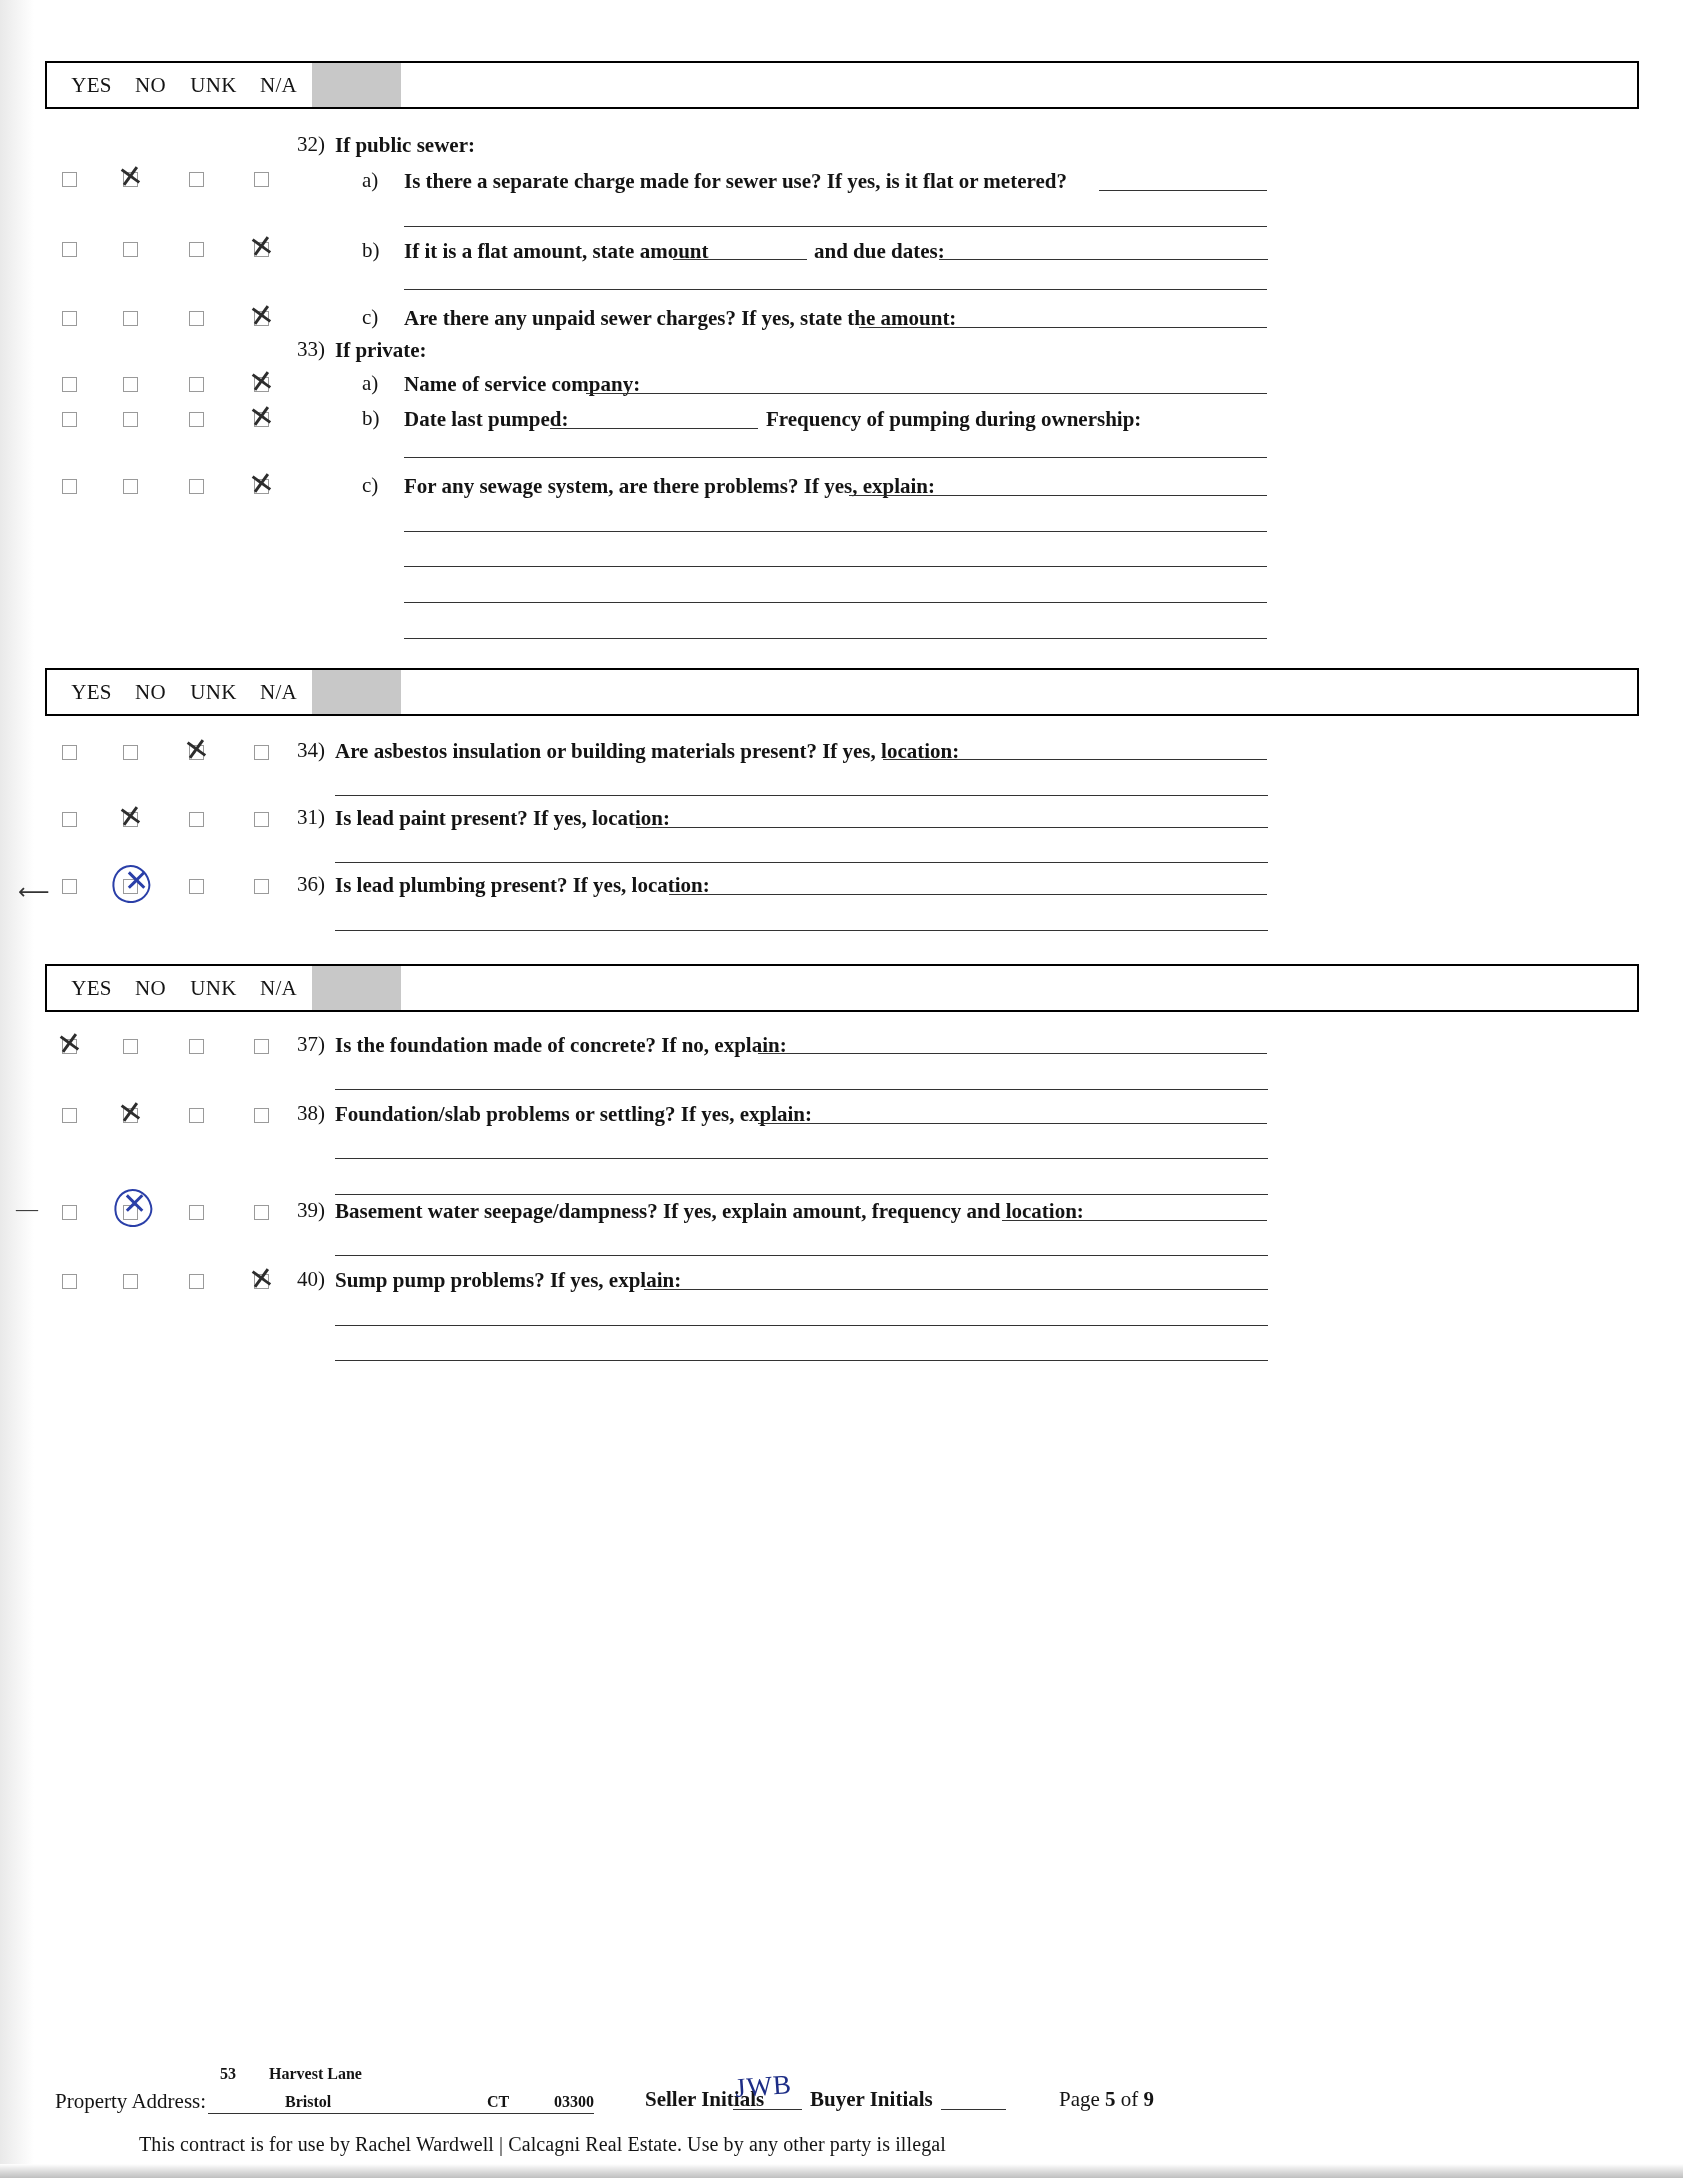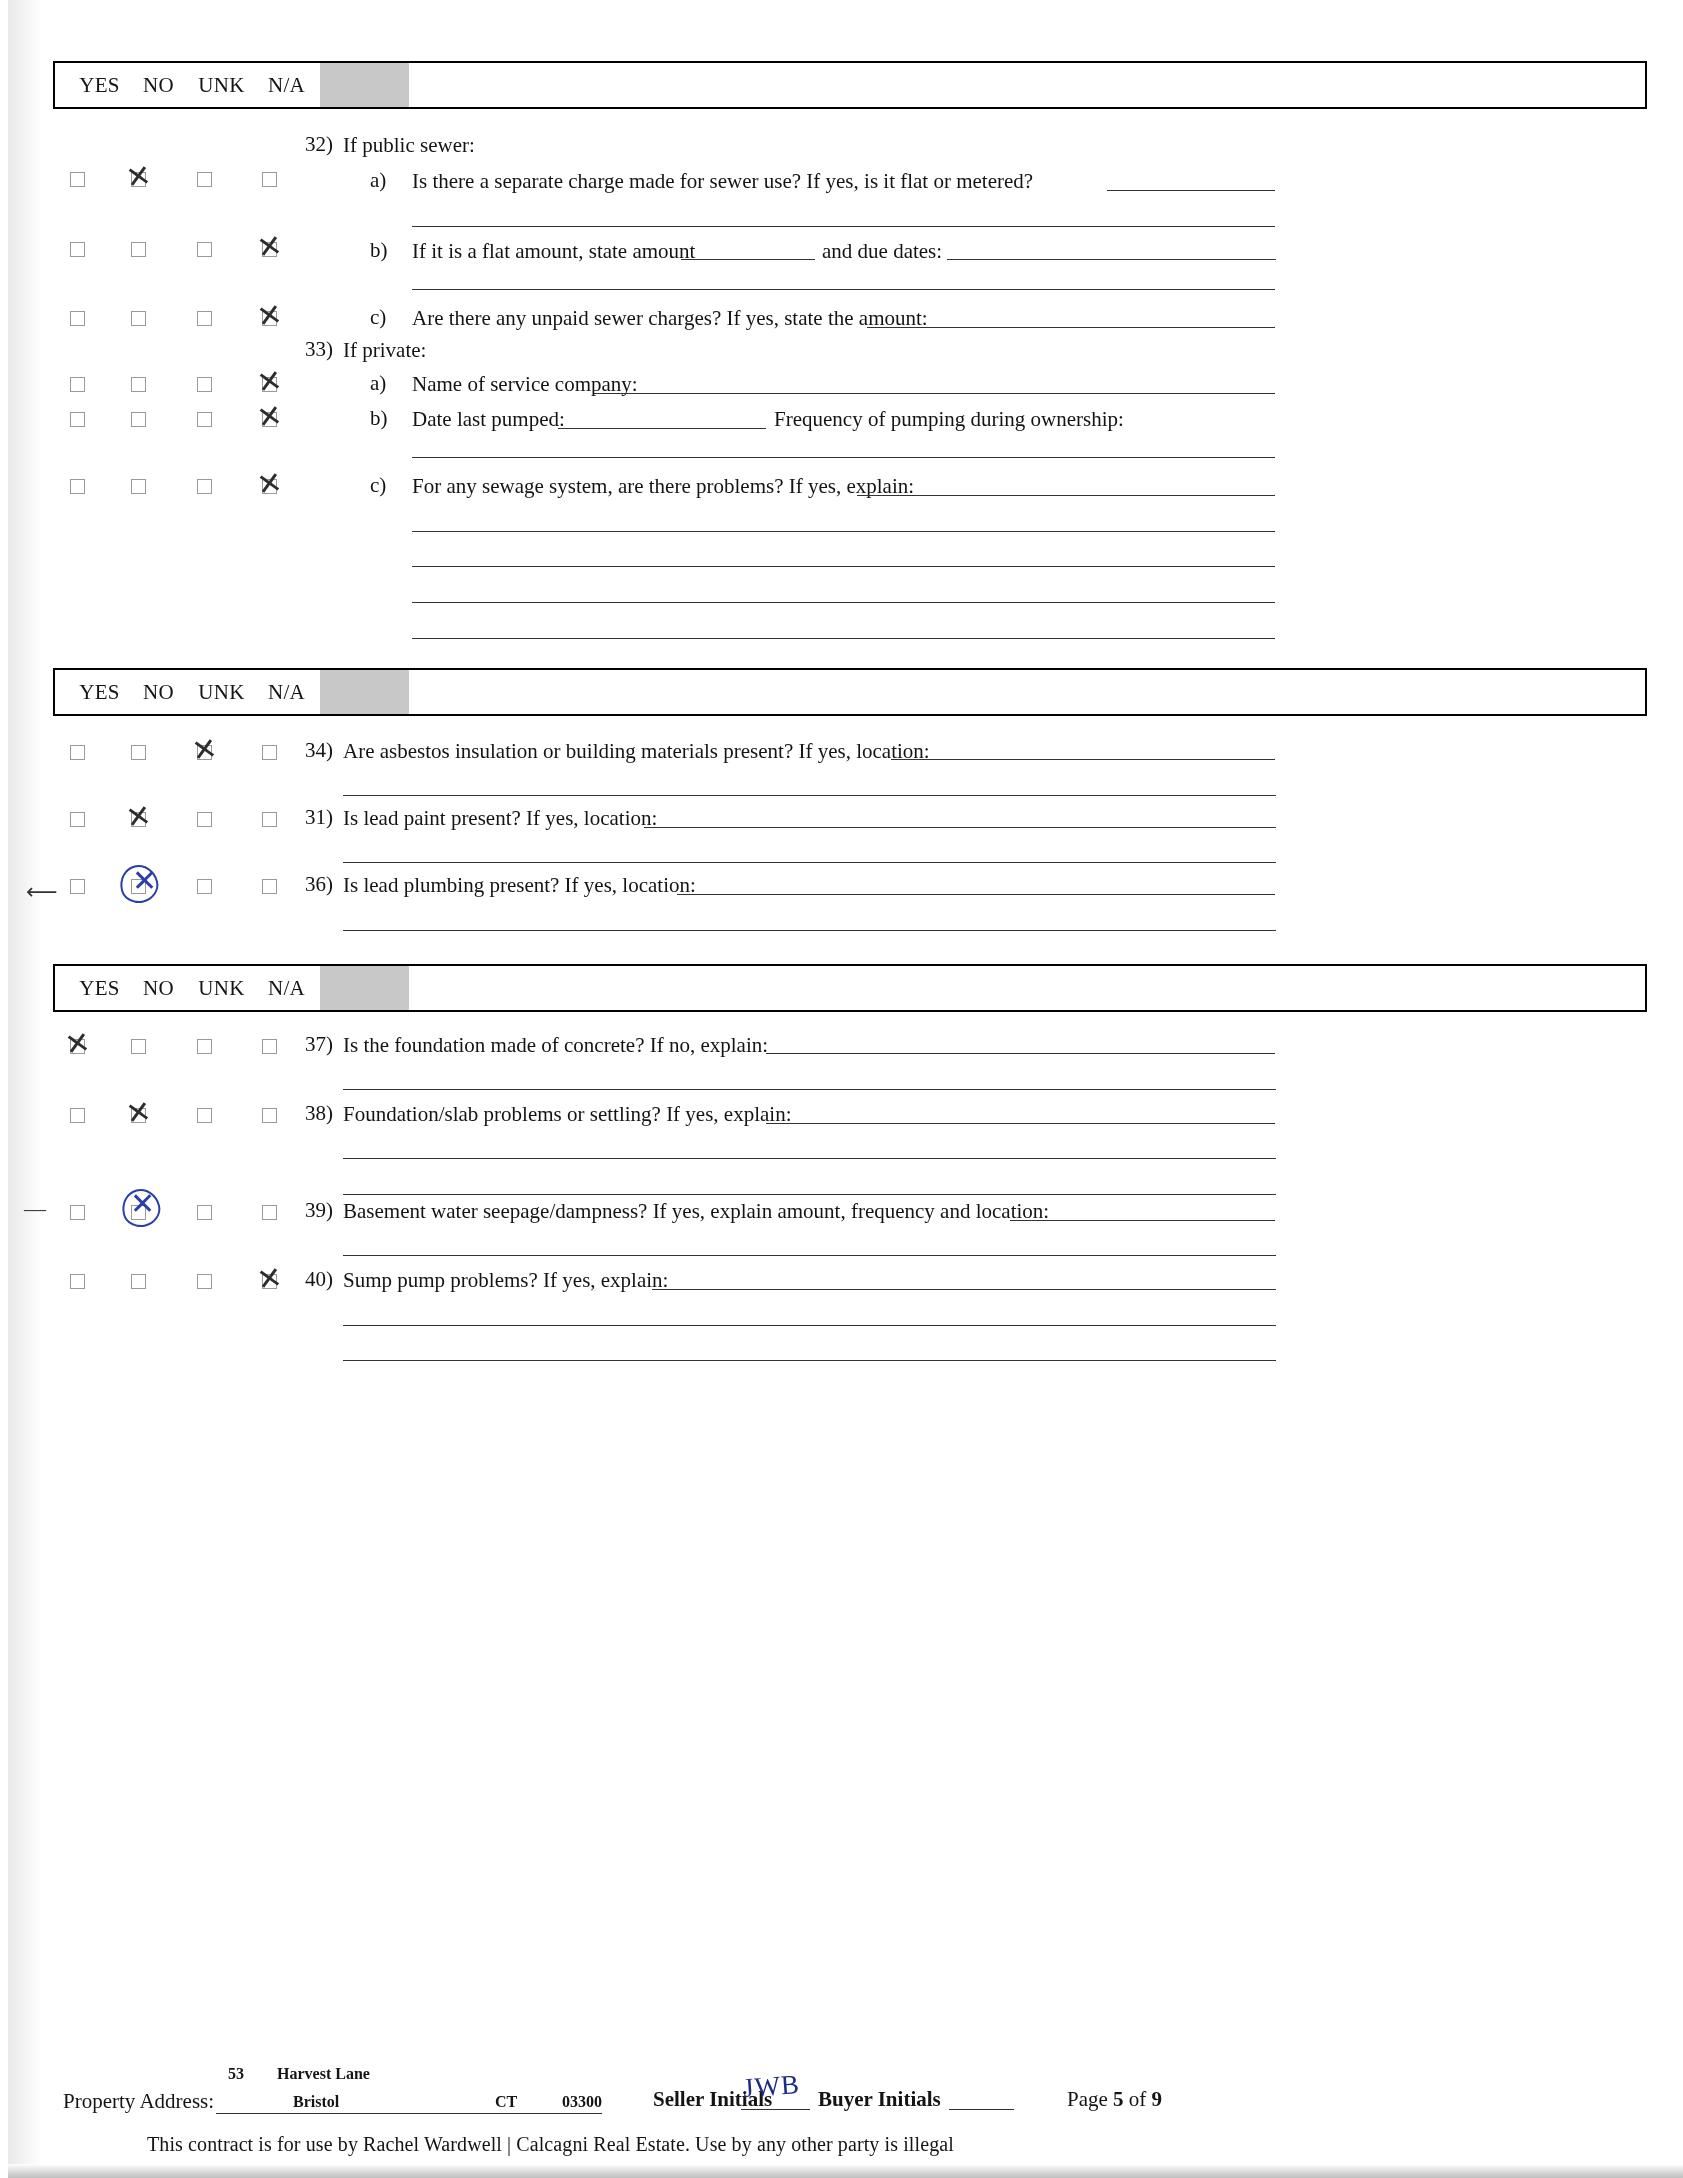--- a/index.html
+++ b/index.html
@@ -10,21 +10,21 @@
   body {
     width: 1683px;
     height: 2178px;
     font-family: "Liberation Serif", serif;
     color: #141414;
     position: relative;
     overflow: hidden;
   }
   .page {
     position: absolute;
-    left: 8px; top: 0;
+    left: 0; top: 0;
     width: 1548px;
     height: 2178px;
   }
 
   
   .section-bar {
     position: absolute;
     left: 45px;
     width: 1594px;
     height: 48px;
@@ -133,20 +133,21 @@
     font-size: 22px;
     color: #333;
   }
 
   
   .q {
     position: absolute;
     font-size: 21px;
     line-height: 1.25;
     white-space: nowrap;
+    font-weight: bold;
   }
   .qnum {
     position: absolute;
     font-size: 21px;
   }
   .sub {
     position: absolute;
     font-size: 21px;
   }
 

